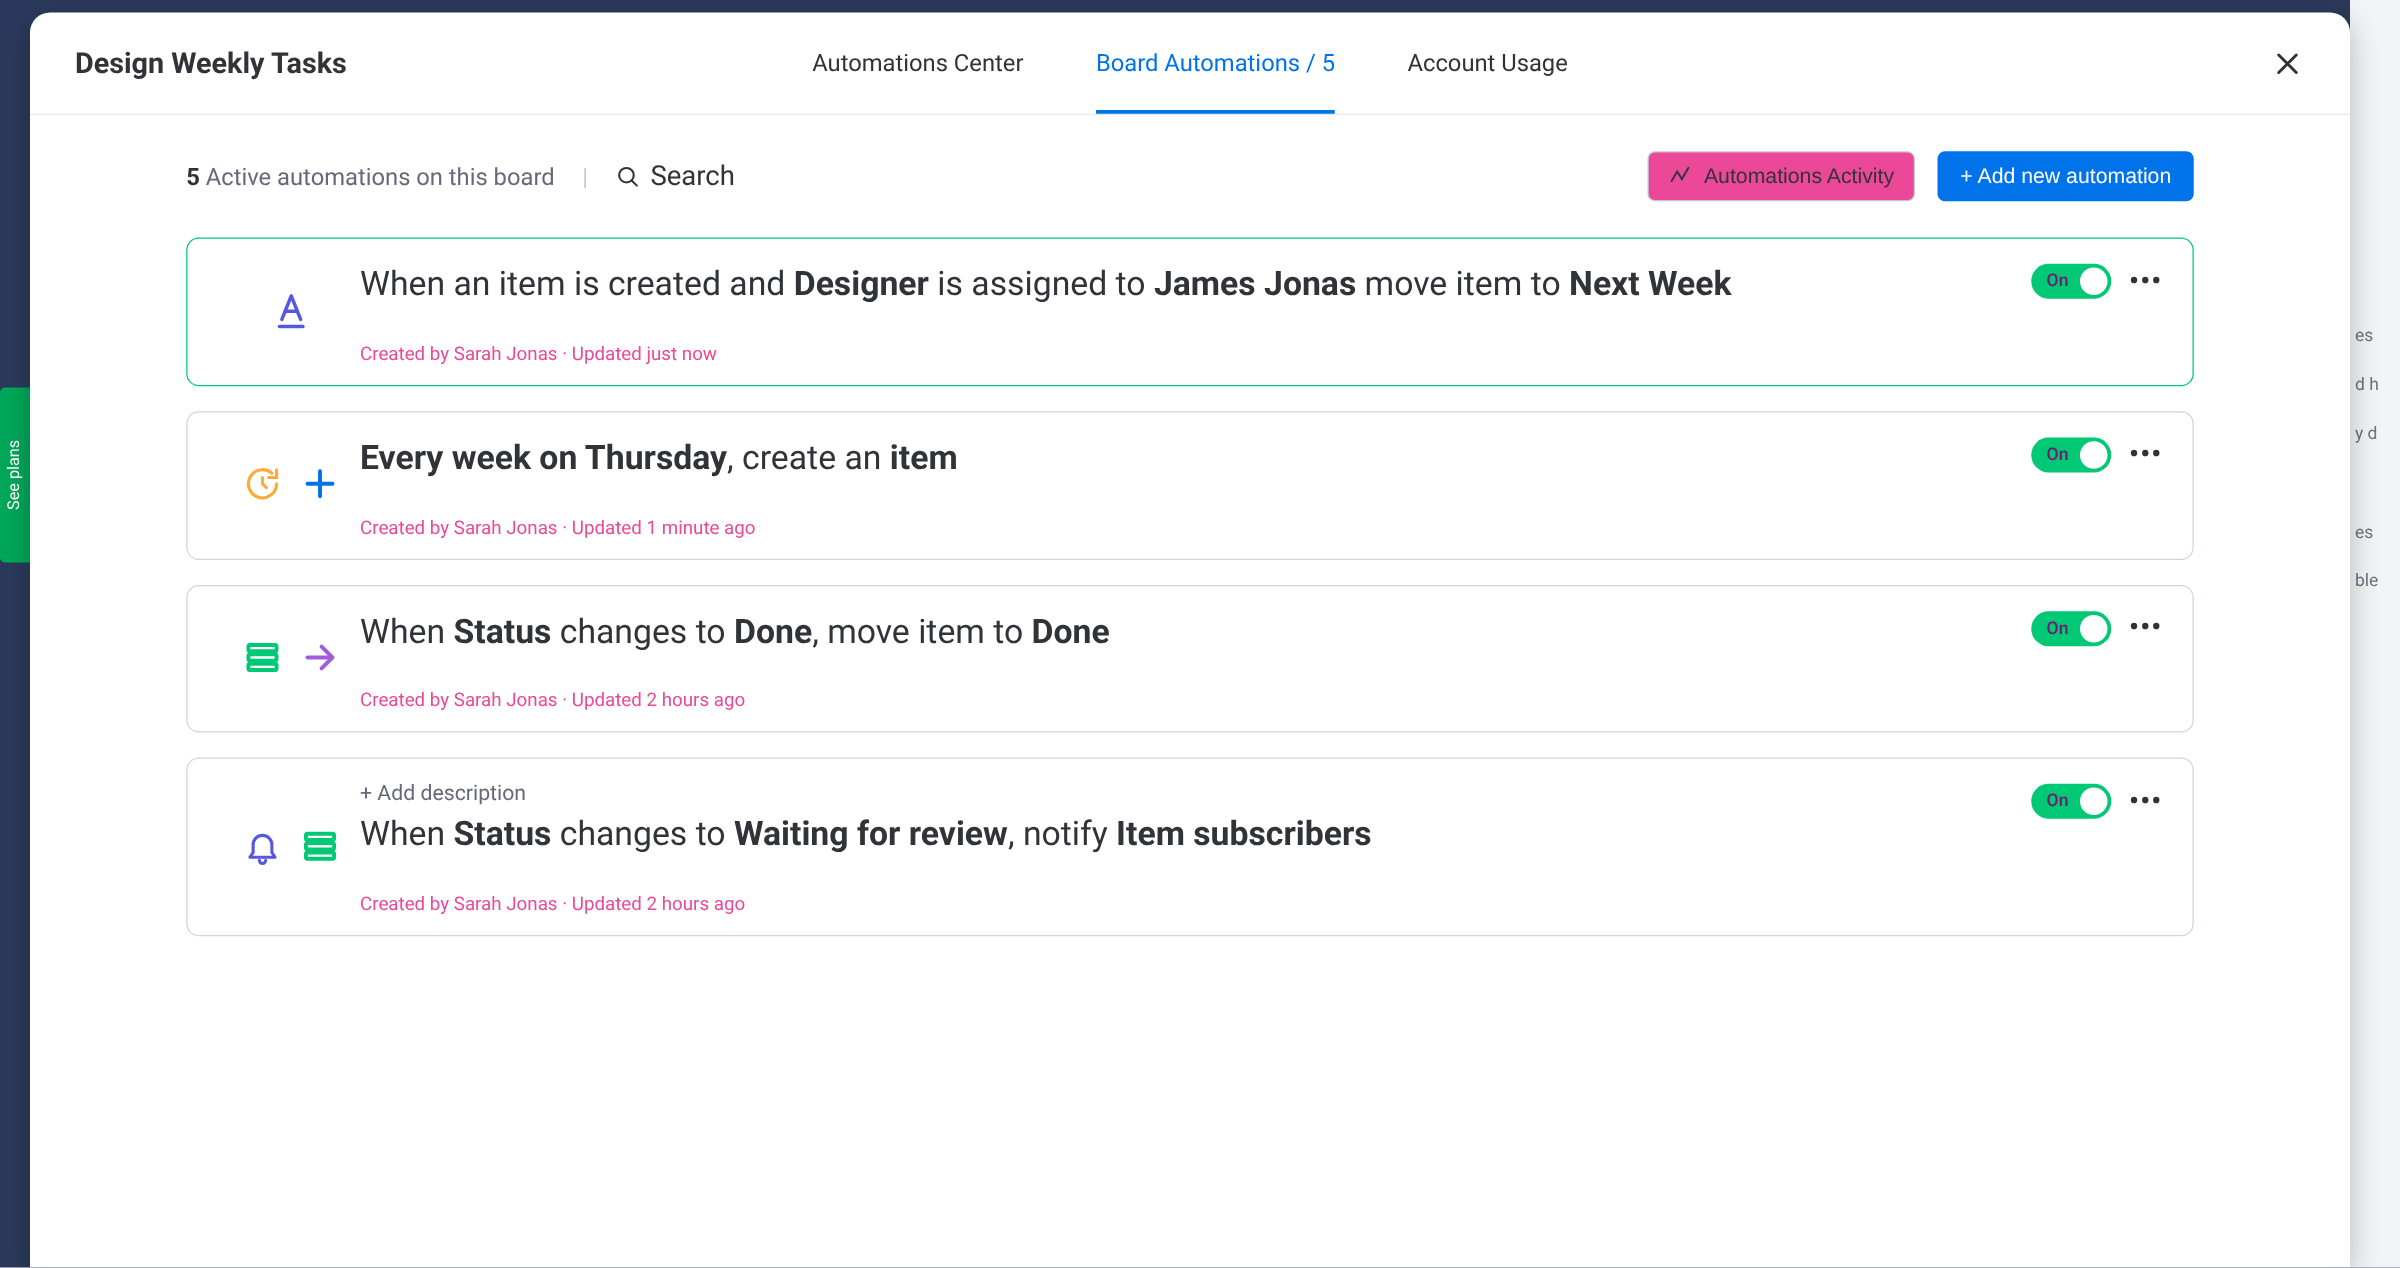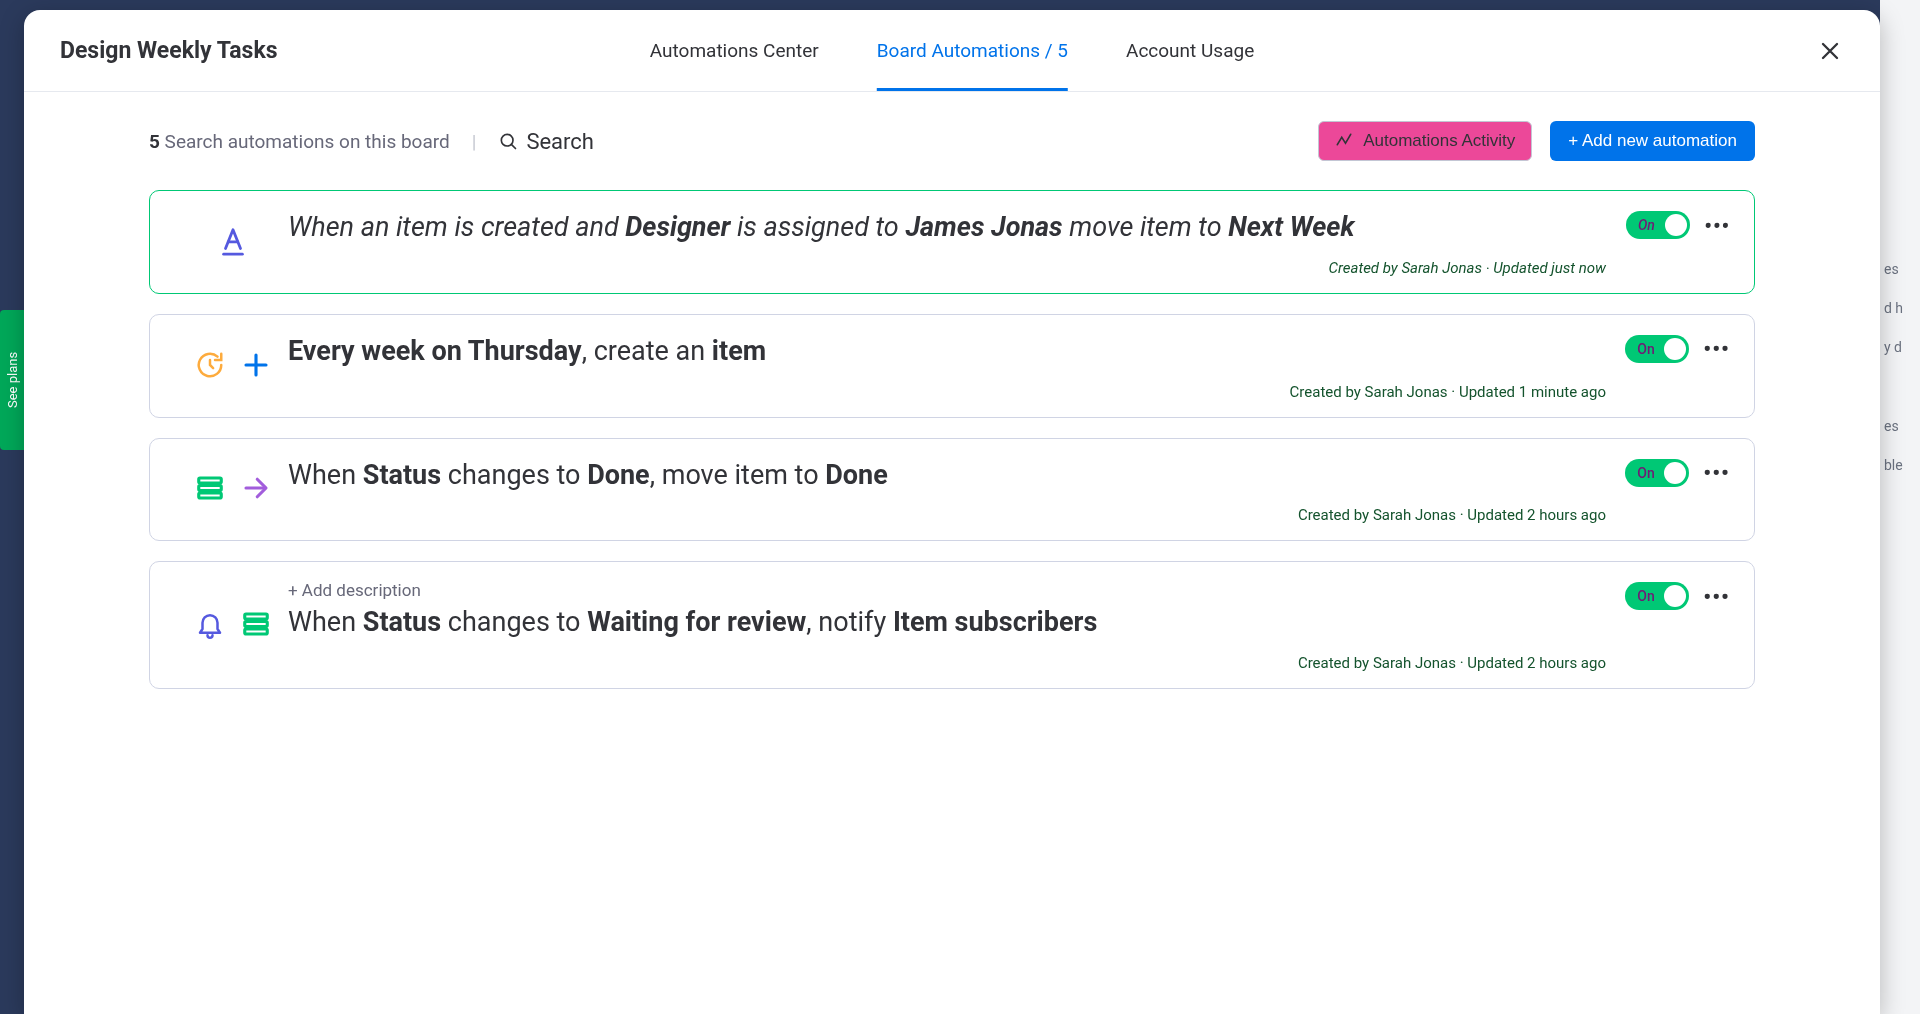--- a/index.html
+++ b/index.html
@@ -139,21 +139,21 @@
 
     .cards { display: flex; flex-direction: column; gap: 20px; padding-top: 8px; }
 
     .card {
       border: 1px solid #d0d4e4;
       border-radius: 10px;
       padding: 18px 28px 16px 28px;
       display: flex;
       position: relative;
     }
-    .card.highlight { border: 1.5px solid #00c875; font-style: italic; }
+    .card.highlight { border: 1.5px solid #00c875; }
 
     .card-icons {
       width: 110px;
       display: flex;
       align-items: center;
       justify-content: center;
       gap: 16px;
       flex-shrink: 0;
     }
     .card-icons svg { width: 30px; height: 30px; }
@@ -166,24 +166,23 @@
       padding-right: 120px;
     }
     .rule-text {
       font-size: 27px;
       line-height: 1.4;
       color: #323338;
       font-weight: 400;
     }
     .rule-text .b { font-weight: 700; }
     .meta {
-      text-align: right;
       font-size: 15px;
-      color: #14532d;
-      margin-top: 12px;
+      color: #ec4899;
+      margin-top: 27px;
     }
     .add-description {
       font-size: 17px;
       color: #676879;
       margin-bottom: 4px;
       cursor: pointer;
     }
 
     .card-controls {
       position: absolute;
@@ -238,21 +237,21 @@
       <svg viewBox="0 0 24 24" fill="none" stroke="currentColor" stroke-width="2" stroke-linecap="round">
           <path d="M18 6L6 18M6 6l12 12"></path>
         </svg>
     </div>
   </div>
 
   <div class="modal-body">
 
     <div class="toolbar">
       <div class="count-text">
-        <span class="num">5</span><span> Search automations on this board</span>
+        <span class="num">5</span><span> Active automations on this board</span>
       </div>
       <div class="divider">|</div>
       <div class="search-wrap">
         <svg viewBox="0 0 24 24" fill="none" stroke="currentColor" stroke-width="2" stroke-linecap="round">
             <circle cx="11" cy="11" r="7"></circle>
             <path d="M21 21l-5-5"></path>
           </svg>
         <span>Search</span>
       </div>
       <div class="spacer"></div>

